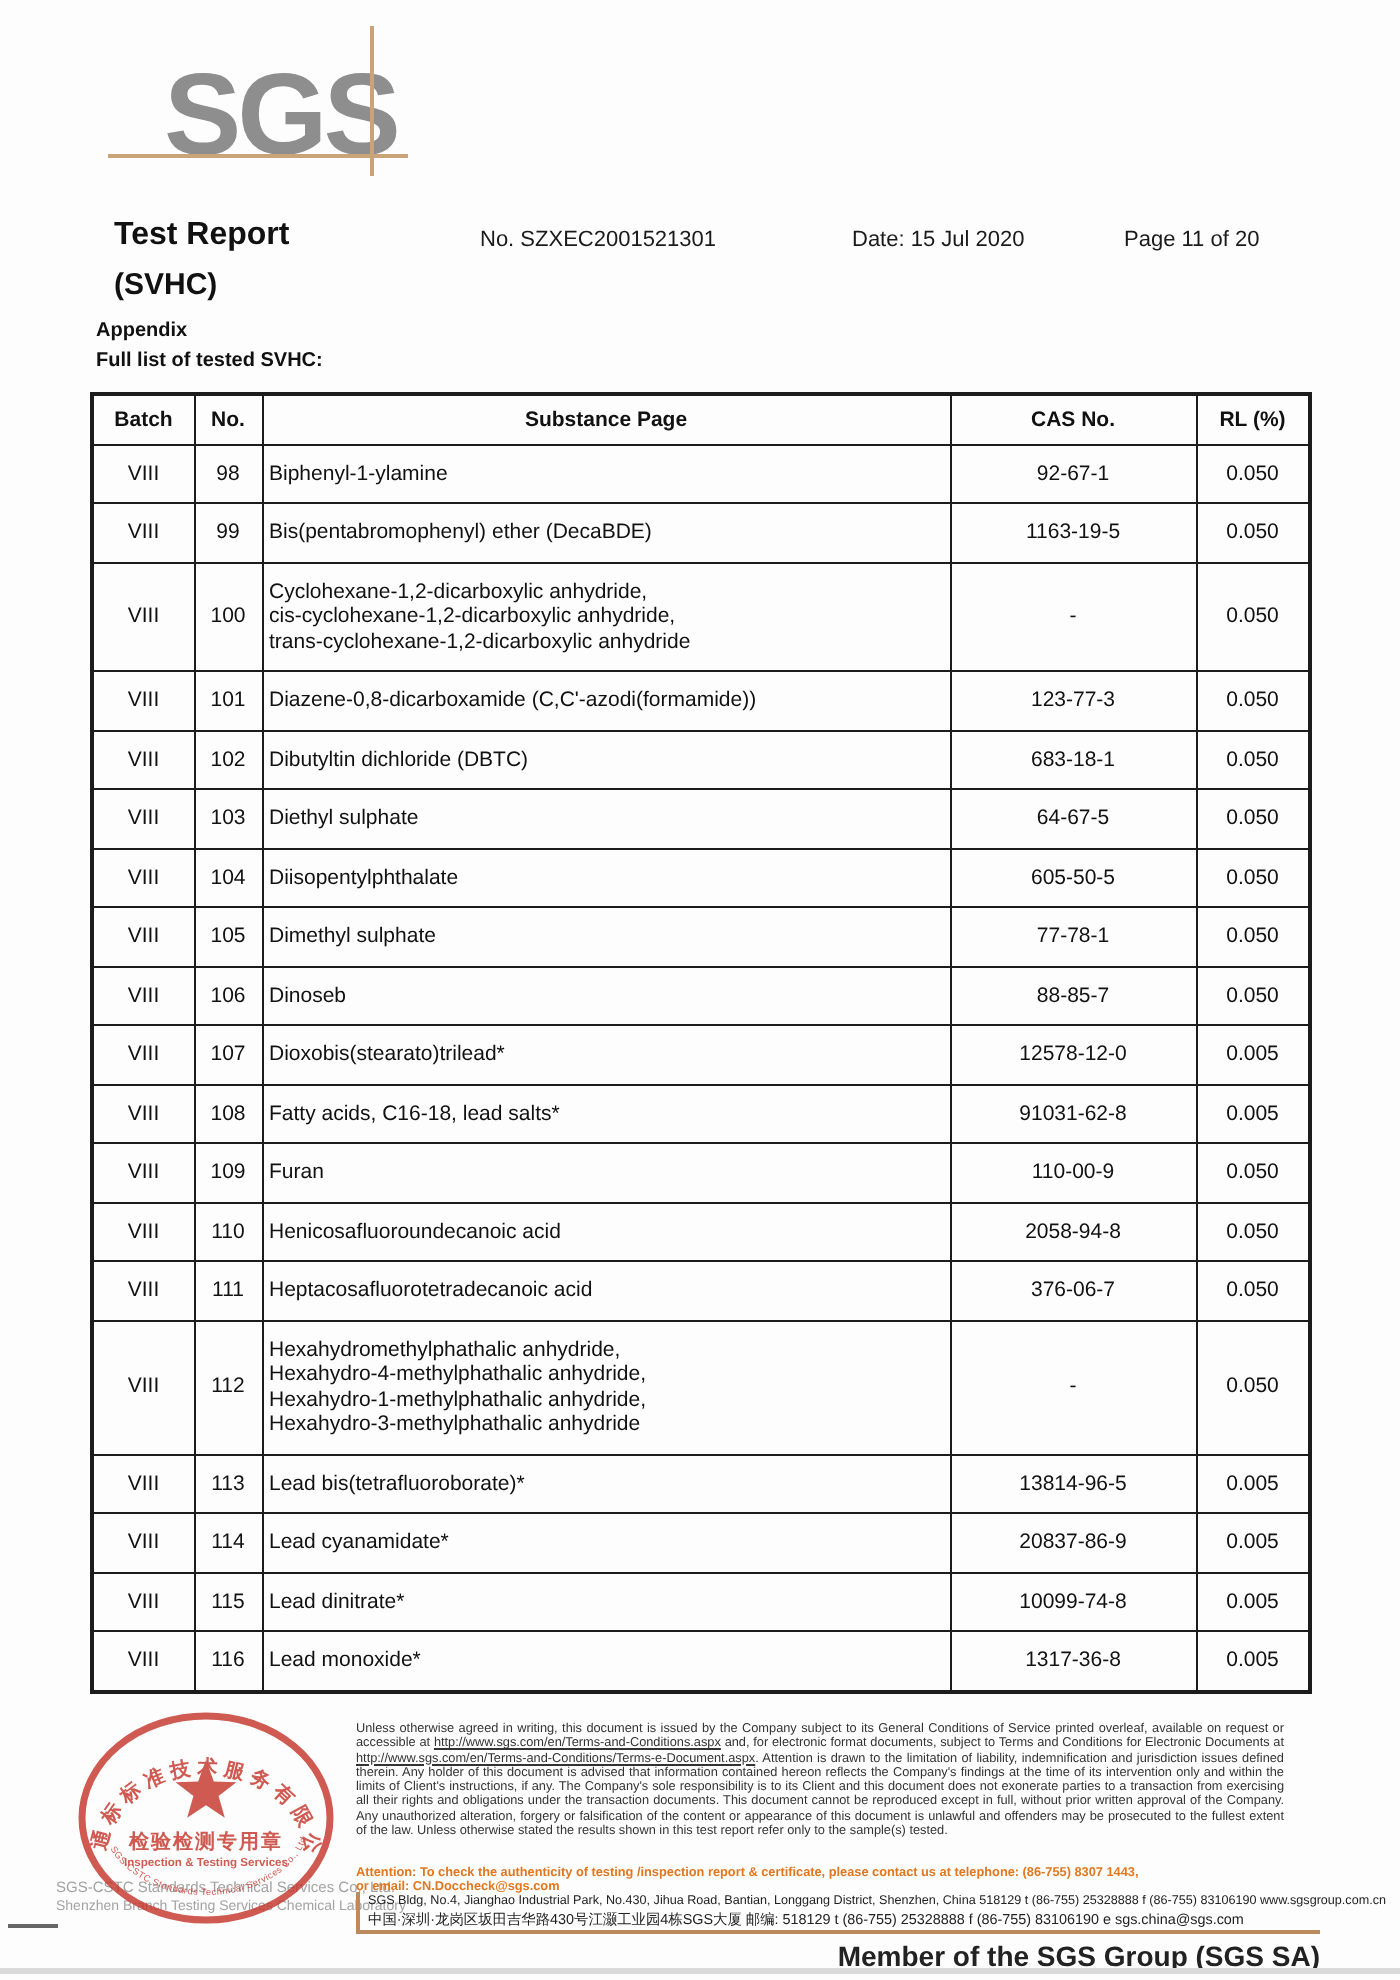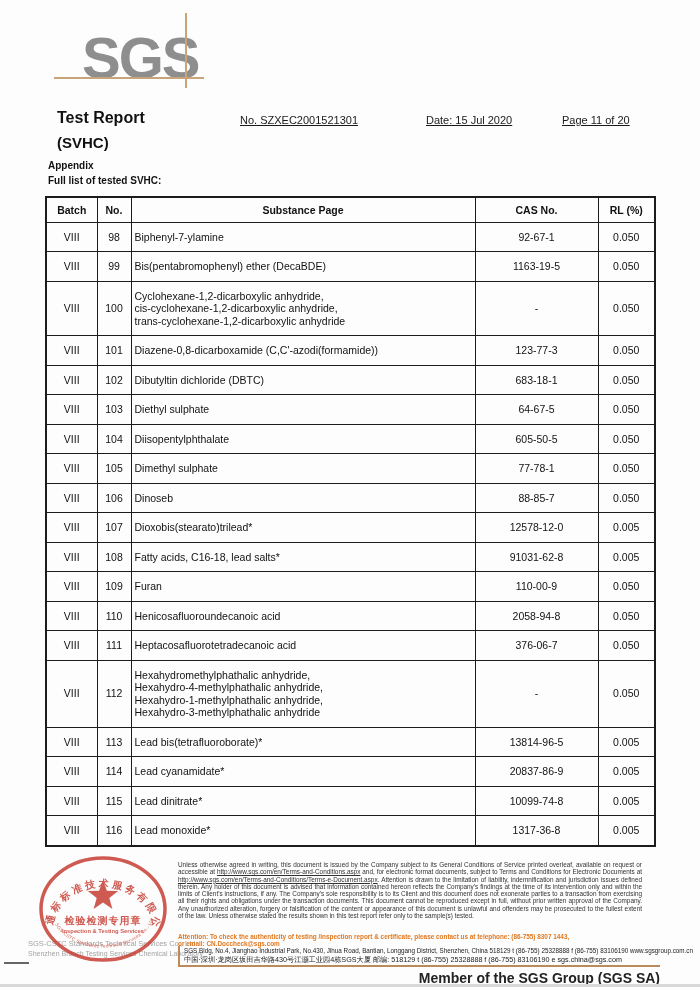--- a/index.html
+++ b/index.html
@@ -12,21 +12,21 @@
   
   .logo-letters {
     position:absolute; left:82px; top:24px;
     font-size:58px; font-weight:bold; letter-spacing:-2px; color:#8e8e8e;
     font-family:"Liberation Sans", sans-serif;
   }
   .logo-vline { position:absolute; left:185px; top:13px; width:2px; height:75px; background:#c9a478; }
   .logo-hline { position:absolute; left:54px; top:77px; width:150px; height:2px; background:#c9a478; }
   .title1 { position:absolute; left:57px; top:109px; font-size:16px; font-weight:bold; }
   .title2 { position:absolute; left:57px; top:134px; font-size:15px; font-weight:bold; }
-  .meta { position:absolute; top:114px; font-size:11px; color:#1a1a1a;text-decoration:underline; }
+  .meta { position:absolute; top:114px; font-size:11px; color:#1a1a1a; }
   .meta-no   { left:240px; }
   .meta-date { left:426px; }
   .meta-page { left:562px; }
   .appendix  { position:absolute; left:48px; top:160px; font-size:10px; font-weight:bold; }
   .full-list { position:absolute; left:48px; top:175px; font-size:10px; font-weight:bold; }
   
   table.svhc {
     position:absolute; left:45px; top:196px; width:609px;
     border-collapse:collapse; table-layout:fixed; font-size:10.5px; color:#111;
     border:2px solid #1c1c1c;
@@ -97,21 +97,21 @@
         <th>No.</th>
         <th>Substance Page</th>
         <th>CAS No.</th>
         <th>RL (%)</th>
       </tr>
     </thead>
     <tbody>
         <tr>
       <td class="center">VIII</td>
       <td class="center">98</td>
-      <td class="substance">Biphenyl-7-ylamine</td>
+      <td class="substance">Biphenyl-1-ylamine</td>
       <td class="center">92-67-1</td>
       <td class="center">0.050</td>
     </tr>
         <tr>
       <td class="center">VIII</td>
       <td class="center">99</td>
       <td class="substance">Bis(pentabromophenyl) ether (DecaBDE)</td>
       <td class="center">1163-19-5</td>
       <td class="center">0.050</td>
     </tr>

